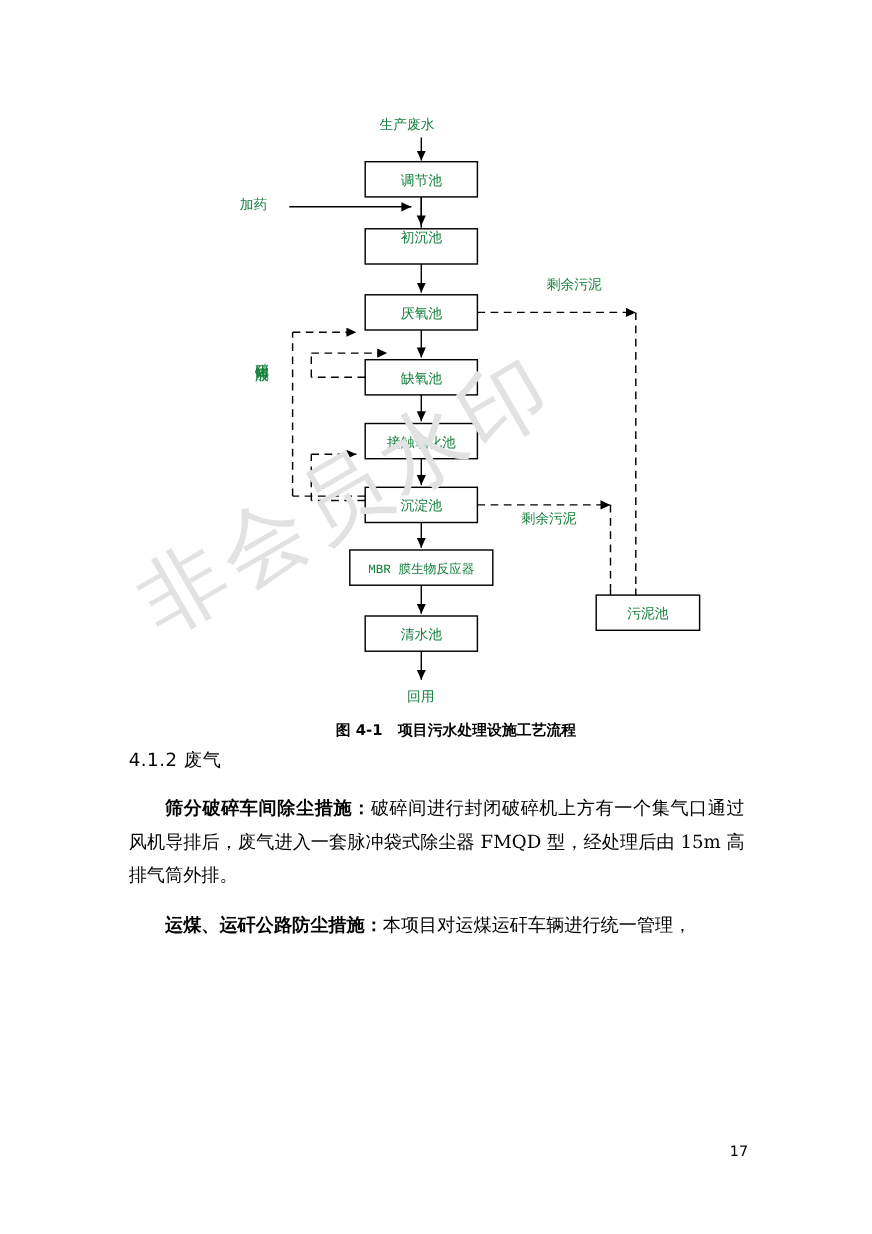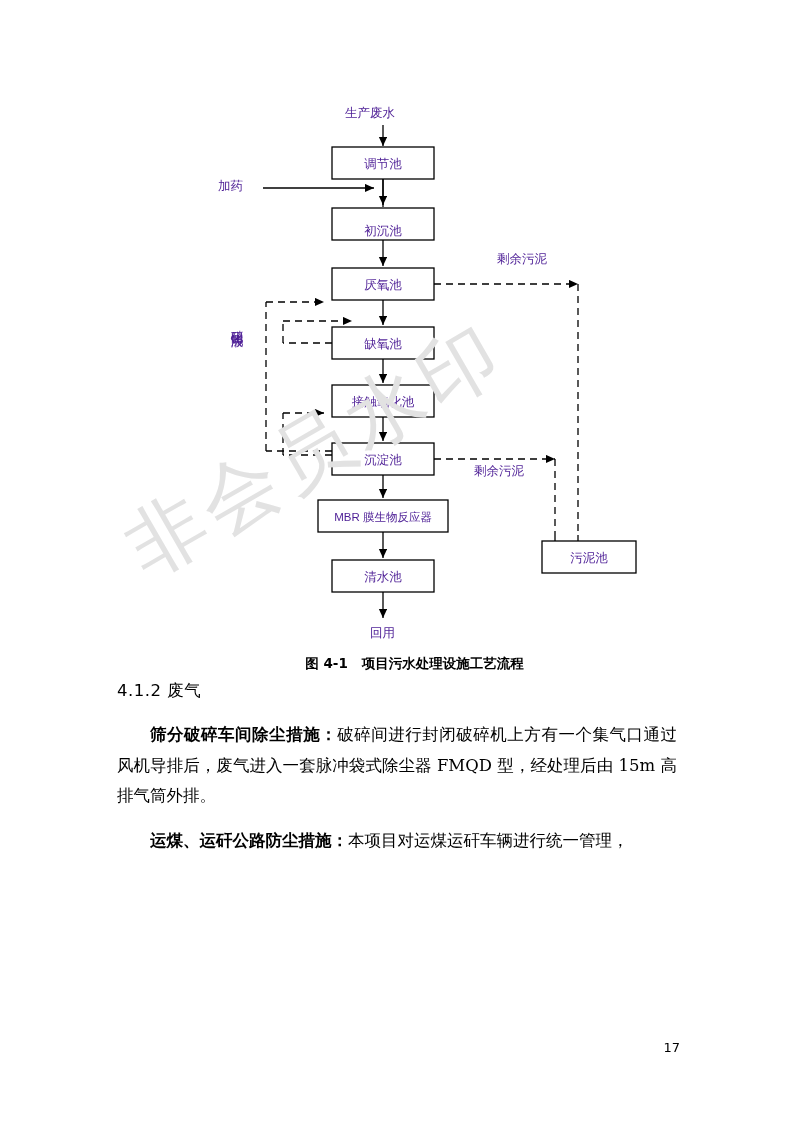--- a/index.html
+++ b/index.html
@@ -46,23 +46,23 @@
     left: 0;
     top: 95px;
     width: 793px;
     height: 555px;
     z-index: 2;
   }
   .diagram svg { display: block; }
 
   .flow-label {
     position: absolute;
-    font-family: Liberation Sans, sans-serif;
+    font-family: Liberation Mono, monospace;
     font-size: 12.5px;
-    color: #4c1d95;
+    color: #15803d;
     white-space: nowrap;
   }
 
   
   .fig-caption {
     position: absolute;
     top: 655px;
     left: 0;
     width: 793px;
     text-align: center;
@@ -184,21 +184,21 @@
 
     <div class="flow-label" style="left:345px; top:10px;">生产废水</div>
     <div class="flow-label" style="left:218px; top:83px;">加药</div>
     <div class="flow-label" style="left:497px; top:156px;">剩余污泥</div>
     <div class="flow-label" style="left:474px; top:368px;">剩余污泥</div>
     <div class="flow-label" style="left:370px; top:530px;">回用</div>
 
     <div class="flow-label" style="left:228px; top:225px; writing-mode: vertical-rl; text-orientation: upright; letter-spacing:1px;">硝化回流液</div>
 
     <div class="flow-label" style="left:352px; top:61px; width:62px; text-align:center;">调节池</div>
-    <div class="flow-label" style="left:352px; top:128px; width:62px; text-align:center;">初沉池</div>
+    <div class="flow-label" style="left:352px; top:113px; width:62px; text-align:center;">初沉池</div>
     <div class="flow-label" style="left:352px; top:182px; width:62px; text-align:center;">厌氧池</div>
     <div class="flow-label" style="left:352px; top:241px; width:62px; text-align:center;">缺氧池</div>
     <div class="flow-label" style="left:337px; top:299px; width:92px; text-align:center;">接触氧化池</div>
     <div class="flow-label" style="left:352px; top:357px; width:62px; text-align:center;">沉淀池</div>
     <div class="flow-label" style="left:322px; top:415px; width:122px; text-align:center; font-size:11.5px;">MBR 膜生物反应器</div>
     <div class="flow-label" style="left:352px; top:474px; width:62px; text-align:center;">清水池</div>
     <div class="flow-label" style="left:547px; top:455px; width:84px; text-align:center;">污泥池</div>
   </div>
 
   <div class="fig-caption">

